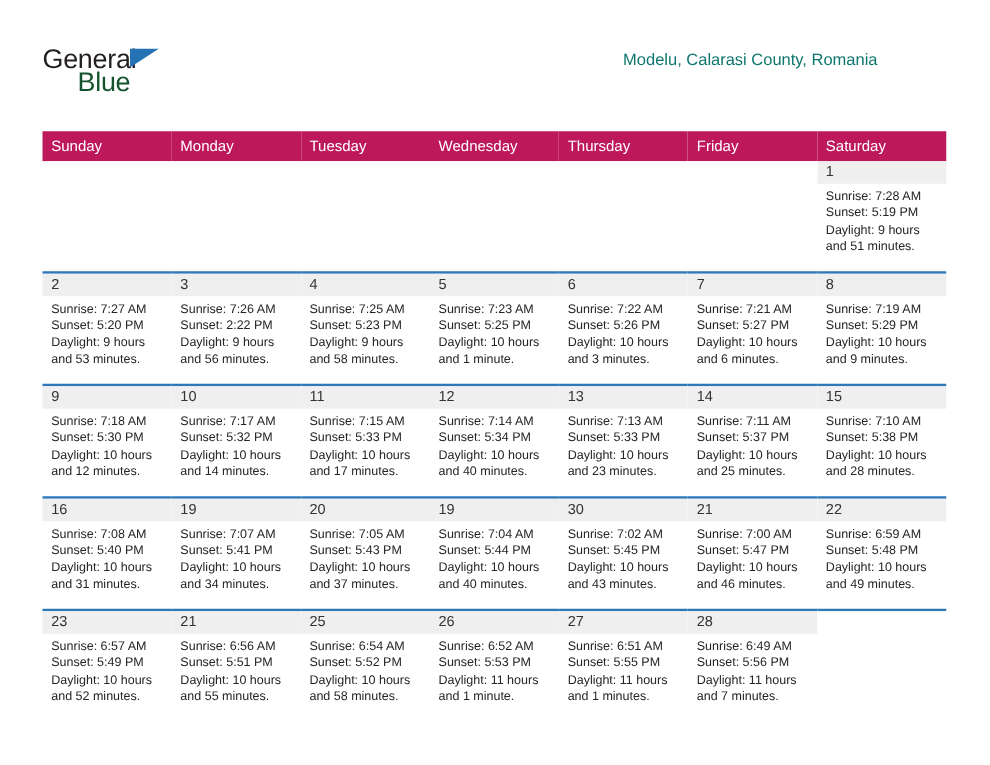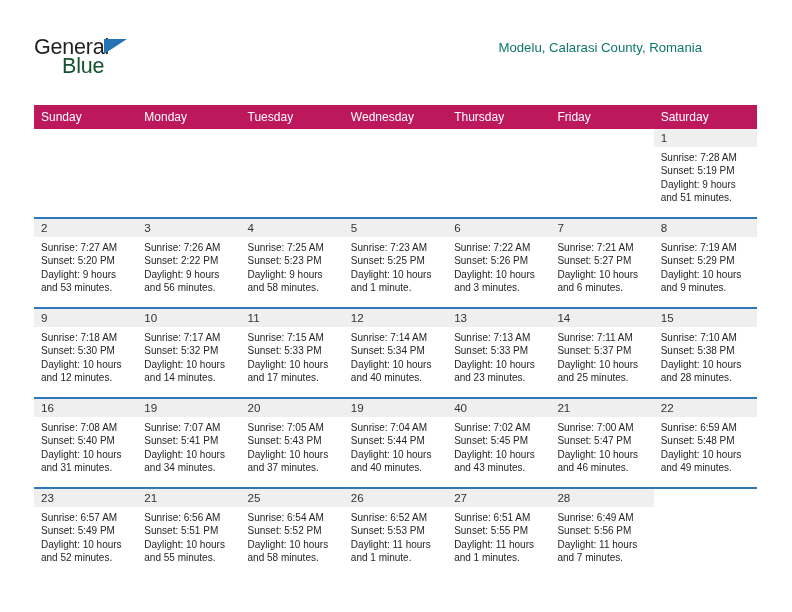--- a/index.html
+++ b/index.html
@@ -432,21 +432,21 @@
                 <div class="info">
                   <div>Sunrise: 7:04 AM</div>
                   <div>Sunset: 5:44 PM</div>
                   <div>Daylight: 10 hours</div>
                   <div>and 40 minutes.</div>
                 </div>
               </div>
             </td>
             <td>
               <div class="cell">
-                <div class="daynum-band">40</div>
+                <div class="daynum-band">30</div>
                 <div class="info">
                   <div>Sunrise: 7:02 AM</div>
                   <div>Sunset: 5:45 PM</div>
                   <div>Daylight: 10 hours</div>
                   <div>and 43 minutes.</div>
                 </div>
               </div>
             </td>
             <td>
               <div class="cell">

